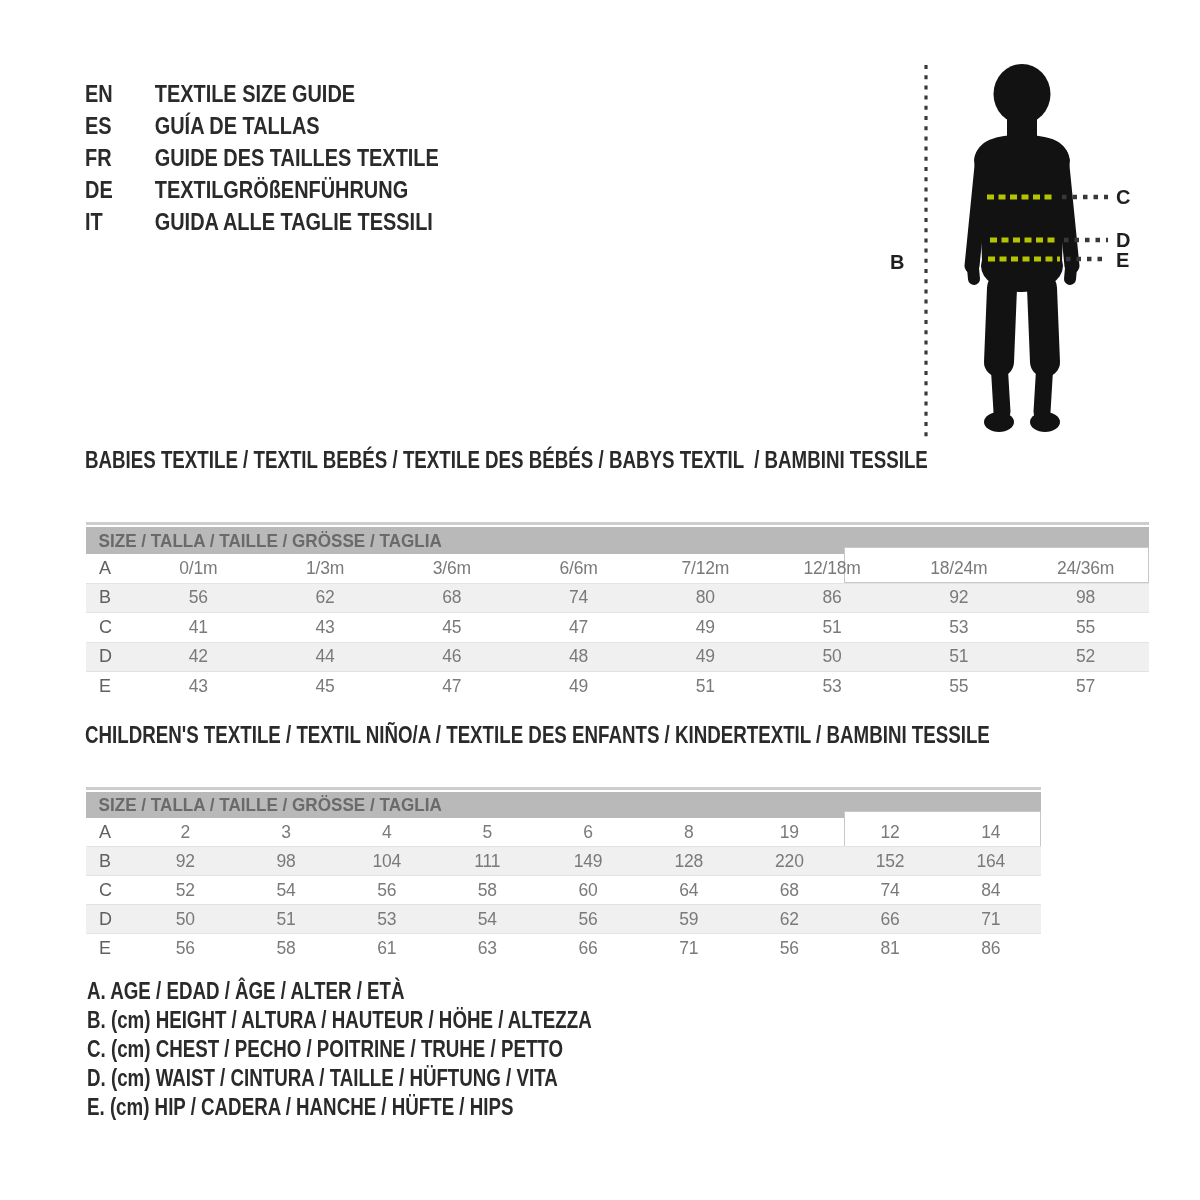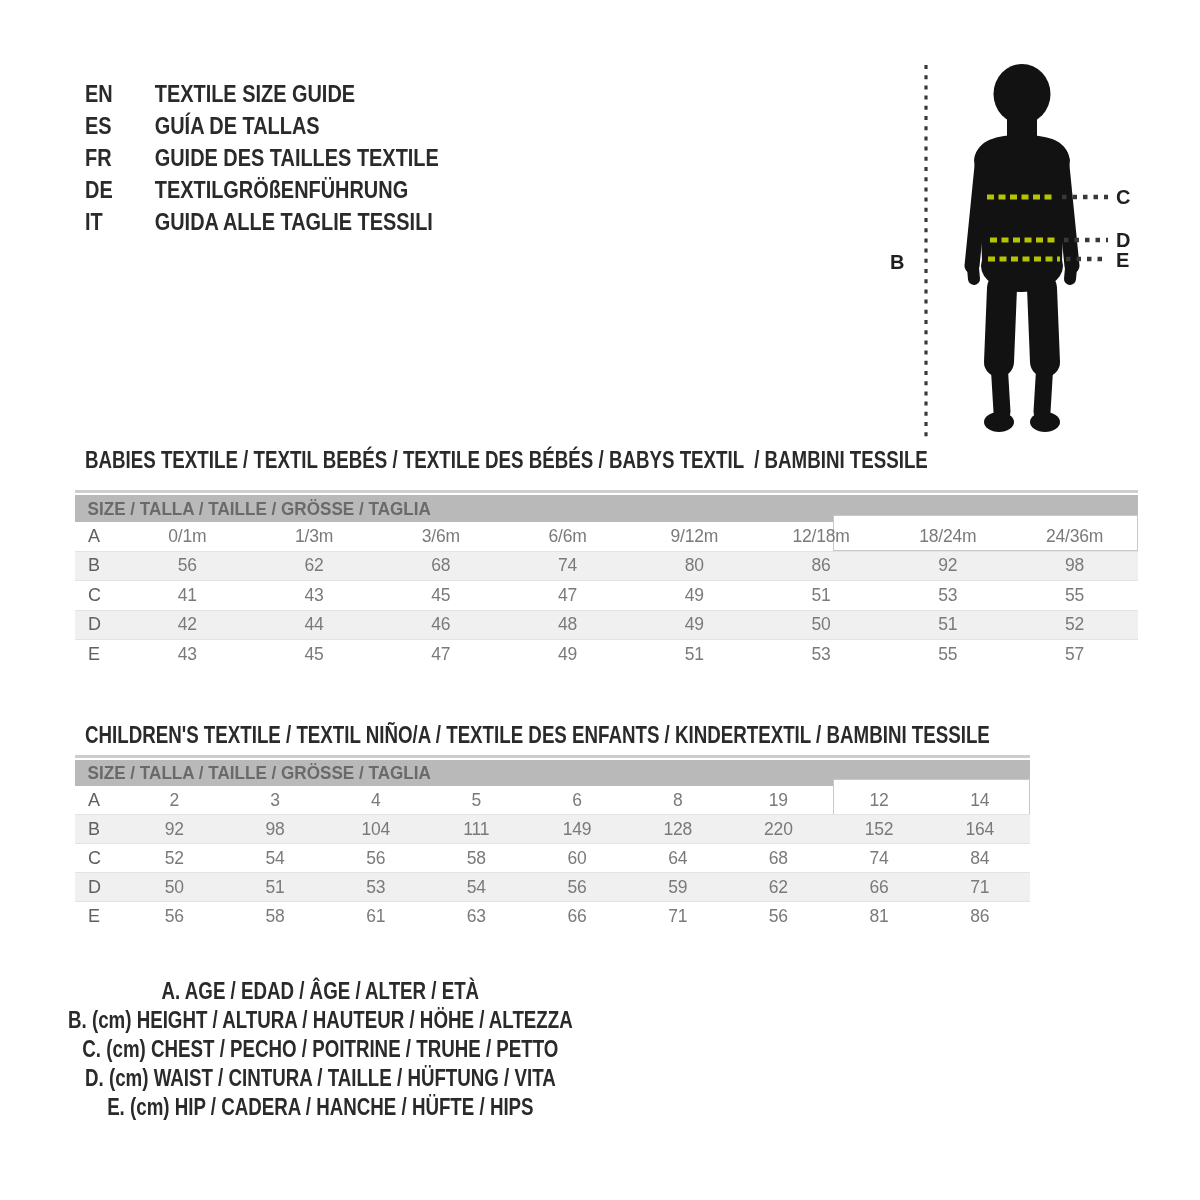--- a/index.html
+++ b/index.html
@@ -20,21 +20,21 @@
 
   
   .section-heading{
     position:absolute;left:85px;font-size:24px;font-weight:700;color:#2a2a2a;
     transform:scaleX(0.78);transform-origin:left center;white-space:pre;
   }
   .babies-heading{top:446px;}
   .children-heading{top:721px;}
 
   
-  .size-table{position:absolute;left:75px;}
+  .size-table{position:absolute;left:86px;margin-top:32px;}
   .babies-table{top:490px;width:1063px;}
   .children-table{top:755px;width:955px;}
   .topline{height:3px;background:#cdcdcd;}
   .thead{
     position:relative;z-index:0;margin-top:2px;height:27px;line-height:27px;
     background:var(--table_header_bg,#b9b9b9);overflow:hidden;
   }
   .children-table .thead{height:26px;line-height:26px;}
   .thead-text{
     display:inline-block;padding-left:14px;font-size:19px;font-weight:700;color:#6a6a6a;
@@ -62,21 +62,21 @@
   .figure text{
     font-family:"Liberation Sans",sans-serif;font-weight:700;font-size:20px;fill:#1f1f1f;
   }
   .sil{fill:var(--silhouette,#121212);}
   .sil-stroke{stroke:var(--silhouette,#121212);fill:none;stroke-linecap:round;}
   .dash-body{stroke:var(--measure_dash,#b5c400);stroke-width:5;stroke-dasharray:7 4.5;}
   .dash-out{stroke:#383838;stroke-width:4.5;stroke-dasharray:4.5 6;}
   .dash-vert{stroke:#3a3a3a;stroke-width:3.2;stroke-dasharray:4 6.2;}
 
   
-  .legend{position:absolute;left:68px;top:976px;text-align:center;}
+  .legend{position:absolute;left:87px;top:976px;}
   .legend-line{
     height:29px;line-height:29px;font-size:24px;font-weight:700;color:#2a2a2a;
     transform:scaleX(0.78);transform-origin:left center;white-space:pre;
   }
 </style>
 </head>
 <body>
 
 <div class="canvas">
 
@@ -145,21 +145,21 @@
     <div class="thead">
       <span class="thead-text">SIZE / TALLA / TAILLE / GRÖSSE / TAGLIA</span>
     </div>
     <div class="tbody">
         <div class="trow">
           <div class="tlabel">A</div>
           <div class="tcell">0/1m</div>
           <div class="tcell">1/3m</div>
           <div class="tcell">3/6m</div>
           <div class="tcell">6/6m</div>
-          <div class="tcell">9/12m</div>
+          <div class="tcell">7/12m</div>
           <div class="tcell">12/18m</div>
           <div class="tcell">18/24m</div>
           <div class="tcell">24/36m</div>
         </div>
         <div class="trow stripe">
           <div class="tlabel">B</div>
           <div class="tcell">56</div>
           <div class="tcell">62</div>
           <div class="tcell">68</div>
           <div class="tcell">74</div>

